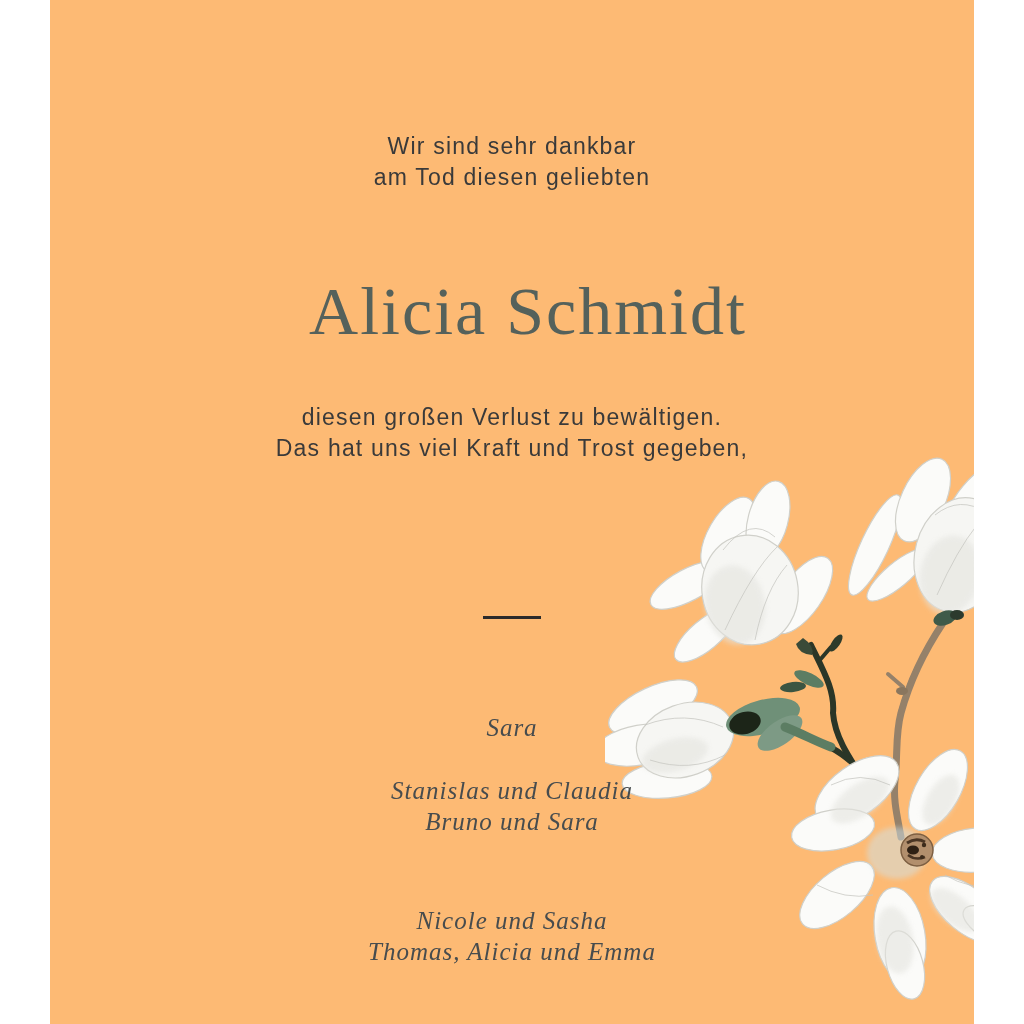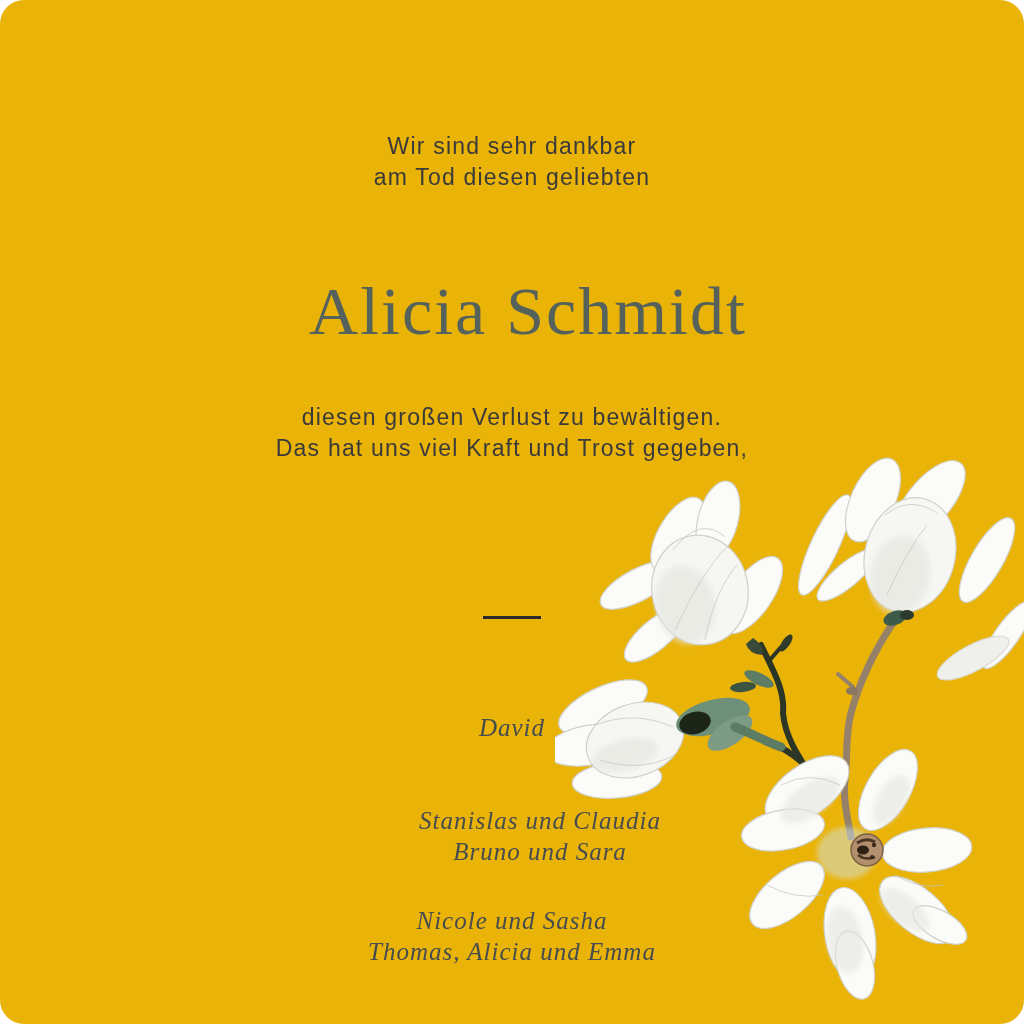--- a/index.html
+++ b/index.html
@@ -1,23 +1,22 @@
 <!DOCTYPE html>
 <html><head>
 <meta charset="utf-8">
 <style>
   html,body { margin:0; padding:0; background:#ffffff; }
   #card {
     position:relative;
-    width:1024px; height:1024px;
+    width:924px; height:1024px;
     margin:0 auto;
-    background:#eab308;
+    background:#fdba74;
     overflow:hidden;
     font-family:"Liberation Sans", sans-serif;
-    border-radius:24px;
   }
   .centered { position:absolute; left:0; width:100%; text-align:center; }
   .intro, .body-text {
     font-family:"Liberation Sans", sans-serif;
     font-weight:300;
     font-size:23px;
     line-height:31px;
     letter-spacing:1.2px;
     color:#3a3a3a;
   }
@@ -41,21 +40,21 @@
   }
   .sig-group {
     font-family:"Liberation Serif", serif;
     font-style:italic;
     font-size:25px;
     line-height:31px;
     letter-spacing:1px;
     color:#474c4e;
   }
   .sig-1 { top:712px; }
-  .sig-2 { top:805px;padding-left:28px; }
+  .sig-2 { top:775px; }
   .sig-3 { top:905px; }
   .flowers {
     position:absolute;
     left:555px; top:455px;
     width:470px; height:570px;
   }
   .petal  { fill:#fbfbf9; stroke:#d0d0ca; stroke-width:1.2; }
   .pbody  { fill:#f6f6f3; stroke:#d0d0ca; stroke-width:1.2; }
   .shade  { fill:#e4e4df; opacity:.6; }
   .vein   { fill:none; stroke:#c6c6c0; stroke-width:1; opacity:.75; }
@@ -174,21 +173,21 @@
   <h1 class="centered title">Alicia Schmidt</h1>
 
   <div class="centered body-text">
     <div>diesen großen Verlust zu bewältigen.</div>
     <div>Das hat uns viel Kraft und Trost gegeben,</div>
   </div>
 
   <div class="divider"></div>
 
   <div class="centered sig-group sig-1">
-    <div>David</div>
+    <div>Sara</div>
   </div>
   <div class="centered sig-group sig-2">
     <div>Stanislas und Claudia</div>
     <div>Bruno und Sara</div>
   </div>
   <div class="centered sig-group sig-3">
     <div>Nicole und Sasha</div>
     <div>Thomas, Alicia und Emma</div>
   </div>
 

